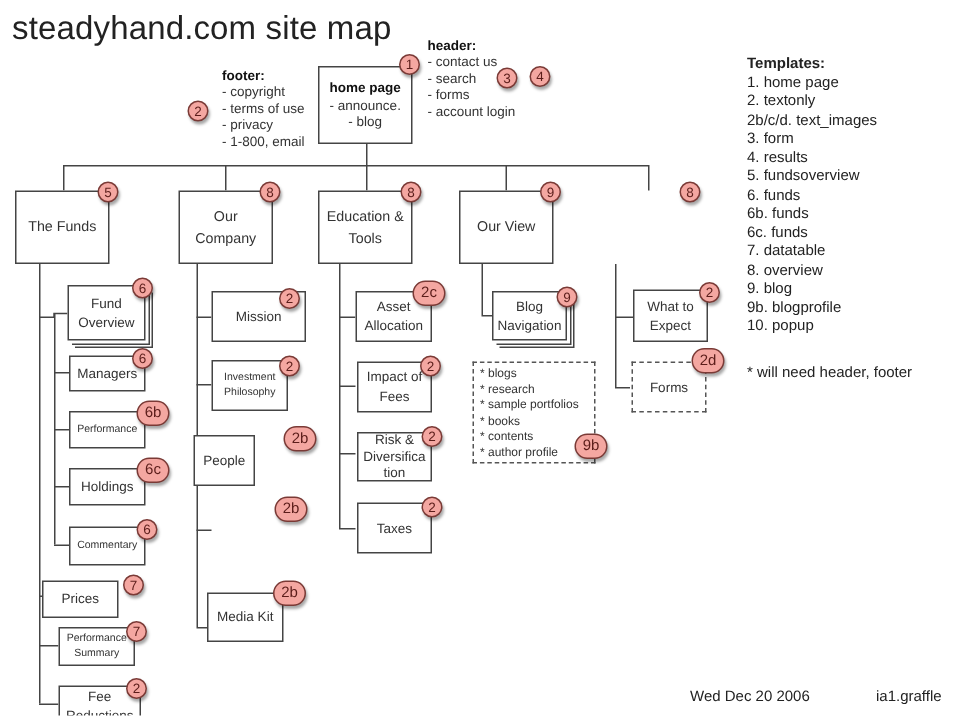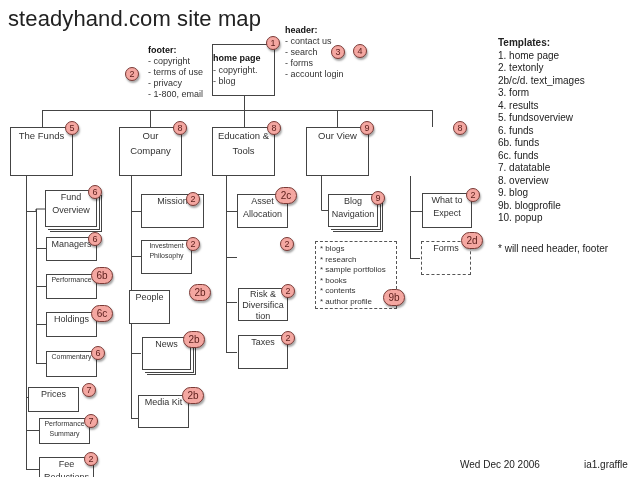--- a/index.html
+++ b/index.html
@@ -4,21 +4,21 @@
 <style>
   html, body { margin:0; padding:0; background:#fff; }
   body { width:640px; height:477px; position:relative; overflow:hidden;
          font-family:"Liberation Sans", "DejaVu Sans", sans-serif; color:#222; }
   #canvas { position:absolute; left:0; top:0; width:640px; height:477px; }
   .abs { position:absolute; }
   .title { left:8px; top:6px; font-size:22px; color:#222; letter-spacing:0.1px; }
   .notes { font-size:9px; line-height:11px; color:#333; }
   .notes b { font-weight:bold; color:#111; }
   .node { position:absolute; background:#fff; border:1px solid #444;
-          box-sizing:border-box; display:flex; align-items:flex-start; justify-content:center;
+          box-sizing:border-box; display:flex; align-items:center; justify-content:center;
           text-align:center; font-size:9px; line-height:13px; color:#333; }
   .node.stack { box-shadow:2px 2px 0 -0px #fff, 3px 3px 0 0 #444, 4px 4px 0 0 #fff, 5px 5px 0 0 #444; }
   .node.dashed { border:1px dashed #555; }
   .node.small { font-size:7px; line-height:10px; }
   .node.top { font-size:9.5px; line-height:15px; }
   .badge { position:absolute; height:14px; min-width:14px; padding:0 3px; box-sizing:border-box;
            border-radius:8px; background:#f4a7a1; border:1px solid #7a3a36;
            font-size:9px; line-height:12px; text-align:center; color:#5b1d1a;
            box-shadow:1px 2px 2px rgba(0,0,0,0.35); }
   .badge.big { height:17px; min-width:22px; border-radius:9px; font-size:10px; line-height:15px; }
@@ -82,21 +82,21 @@
     <div><b>footer:</b></div>
     <div>- copyright</div>
     <div>- terms of use</div>
     <div>- privacy</div>
     <div>- 1-800, email</div>
   </div>
   <div class="badge" style="left:125px;top:67px">2</div>
 
   <div class="node" style="left:212px;top:44px;width:63px;height:52px;flex-direction:column;line-height:11px">
     <div style="font-weight:bold;color:#111;margin-bottom:1px">home page</div>
-    <div>- copyright.</div>
+    <div>- announce.</div>
     <div>- blog</div>
   </div>
   <div class="badge" style="left:266px;top:36px">1</div>
 
   <div class="abs notes" style="left:285px;top:25px">
     <div><b>header:</b></div>
     <div>- contact us</div>
     <div>- search</div>
     <div>- forms</div>
     <div>- account login</div>
@@ -174,35 +174,35 @@
   <div class="node small" style="left:141px;top:240px;width:51px;height:34px">
     <span style="width:44px">Investment Philosophy</span>
   </div>
   <div class="badge" style="left:186px;top:237px">2</div>
 
   <div class="node" style="left:129px;top:290px;width:41px;height:34px">
     <span>People</span>
   </div>
   <div class="badge big" style="left:189px;top:284px">2b</div>
 
-  <div class="node stack" style="left:142px;top:337px;width:49px;height:33px">
-    <span>News</span>
-  </div>
   <div class="badge big" style="left:183px;top:331px">2b</div>
 
   <div class="node" style="left:138px;top:395px;width:51px;height:33px">
     <span>Media Kit</span>
   </div>
   <div class="badge big" style="left:182px;top:387px">2b</div>
 
   <div class="node" style="left:237px;top:194px;width:51px;height:34px">
     <span style="width:44px">Asset Allocation</span>
   </div>
   <div class="badge big" style="left:275px;top:187px">2c</div>
 
+  <div class="node" style="left:238px;top:241px;width:50px;height:34px">
+    <span style="width:44px">Impact of Fees</span>
+  </div>
   <div class="badge" style="left:280px;top:237px">2</div>
 
   <div class="node" style="left:238px;top:288px;width:50px;height:33px;line-height:11px">
     <span style="width:48px">Risk &amp; Diversifica tion</span>
   </div>
   <div class="badge" style="left:281px;top:284px">2</div>
 
   <div class="node" style="left:238px;top:335px;width:50px;height:34px">
     <span>Taxes</span>
   </div>

